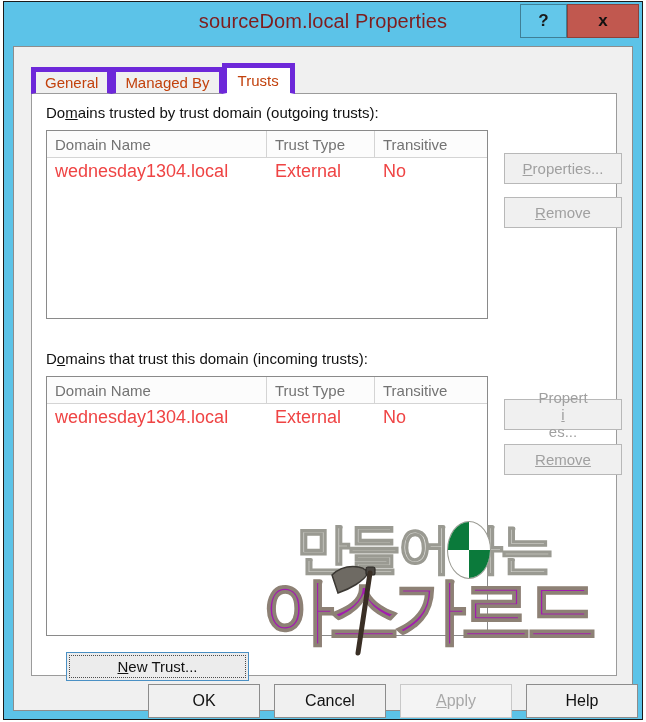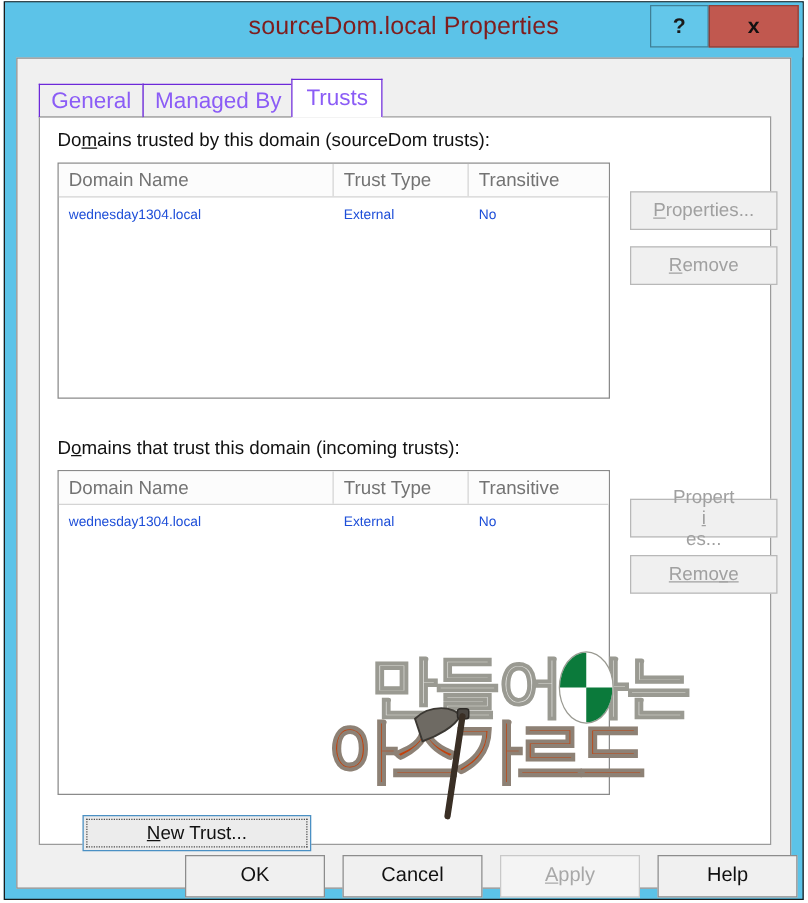--- a/index.html
+++ b/index.html
@@ -95,27 +95,27 @@
     top: 17px;
     height: 30px;
     display: flex;
     align-items: flex-end;
     z-index: 4;
   }
   .tab {
     height: 27px;
     box-sizing: border-box;
     background: #f0f0f0;
-    border: 1px solid #6d28d9;
+    border: 5px solid #6d28d9;
     border-bottom: 1px solid #9b9b9b;
     padding: 0 9px;
     display: flex;
     align-items: center;
-    font-size: 18px;
-    color: #8b5cf6;
+    font-size: 15px;
+    color: #c2410c;
     margin-right: -1px;
     position: relative;
   }
   .tab.active {
     height: 31px;
     background: #ffffff;
     border-bottom: 1px solid #ffffff;
     z-index: 3;
     margin-left: -1px;
     margin-right: -2px;
@@ -165,22 +165,22 @@
     box-sizing: border-box;
     border-right: 1px solid #d4d4d4;
     height: 100%;
   }
   .lv-header > div:last-child { border-right: none; }
   .lv-row {
     display: flex;
     height: 27px;
   }
   .lv-row > div {
-    font-size: 11px;
-    color: #1d4ed8;
+    font-size: 18px;
+    color: #ef4444;
     display: flex;
     align-items: center;
     padding-left: 8px;
     box-sizing: border-box;
     height: 100%;
   }
   .col-name { width: 220px; }
   .col-type { width: 108px; }
   .col-trans { width: 110px; }
 
@@ -272,22 +272,22 @@
     left: 34px;
     top: 0px;
     font-size: 54px;
     color: #e2e2de;
     -webkit-text-stroke: 1.5px #9a9a92;
     letter-spacing: -3px;
   }
   .wm-bot {
     left: 0px;
     top: 50px;
-    font-size: 56px;
-    color: #c2410c;
+    font-size: 72px;
+    color: #a21caf;
     -webkit-text-stroke: 1.5px #8d8175;
     letter-spacing: -6px;
     text-align: center;
   }
   .wm-badge {
     position: absolute;
     left: 185px;
     top: 8px;
     width: 42px;
     height: 56px;
@@ -338,21 +338,21 @@
           <span>Managed By</span>
         </div>
         <div class="tab active">
           <span>Trusts</span>
         </div>
       </div>
 
       <div class="tabpage"></div>
 
       <div class="grouplabel" style="left:32px; top:57px;">
-        <span>Do</span><u>m</u><span>ains trusted by this domain (sourceDom trusts):</span>
+        <span>Do</span><u>m</u><span>ains trusted by trust domain (outgoing trusts):</span>
       </div>
 
       <div class="listview" style="left:32px; top:83px; width:442px; height:189px;">
         <div class="lv-header">
           <div class="col-name">Domain Name</div>
           <div class="col-type">Trust Type</div>
           <div class="col-trans">Transitive</div>
         </div>
         <div class="lv-row">
           <div class="col-name">wednesday1304.local</div>

